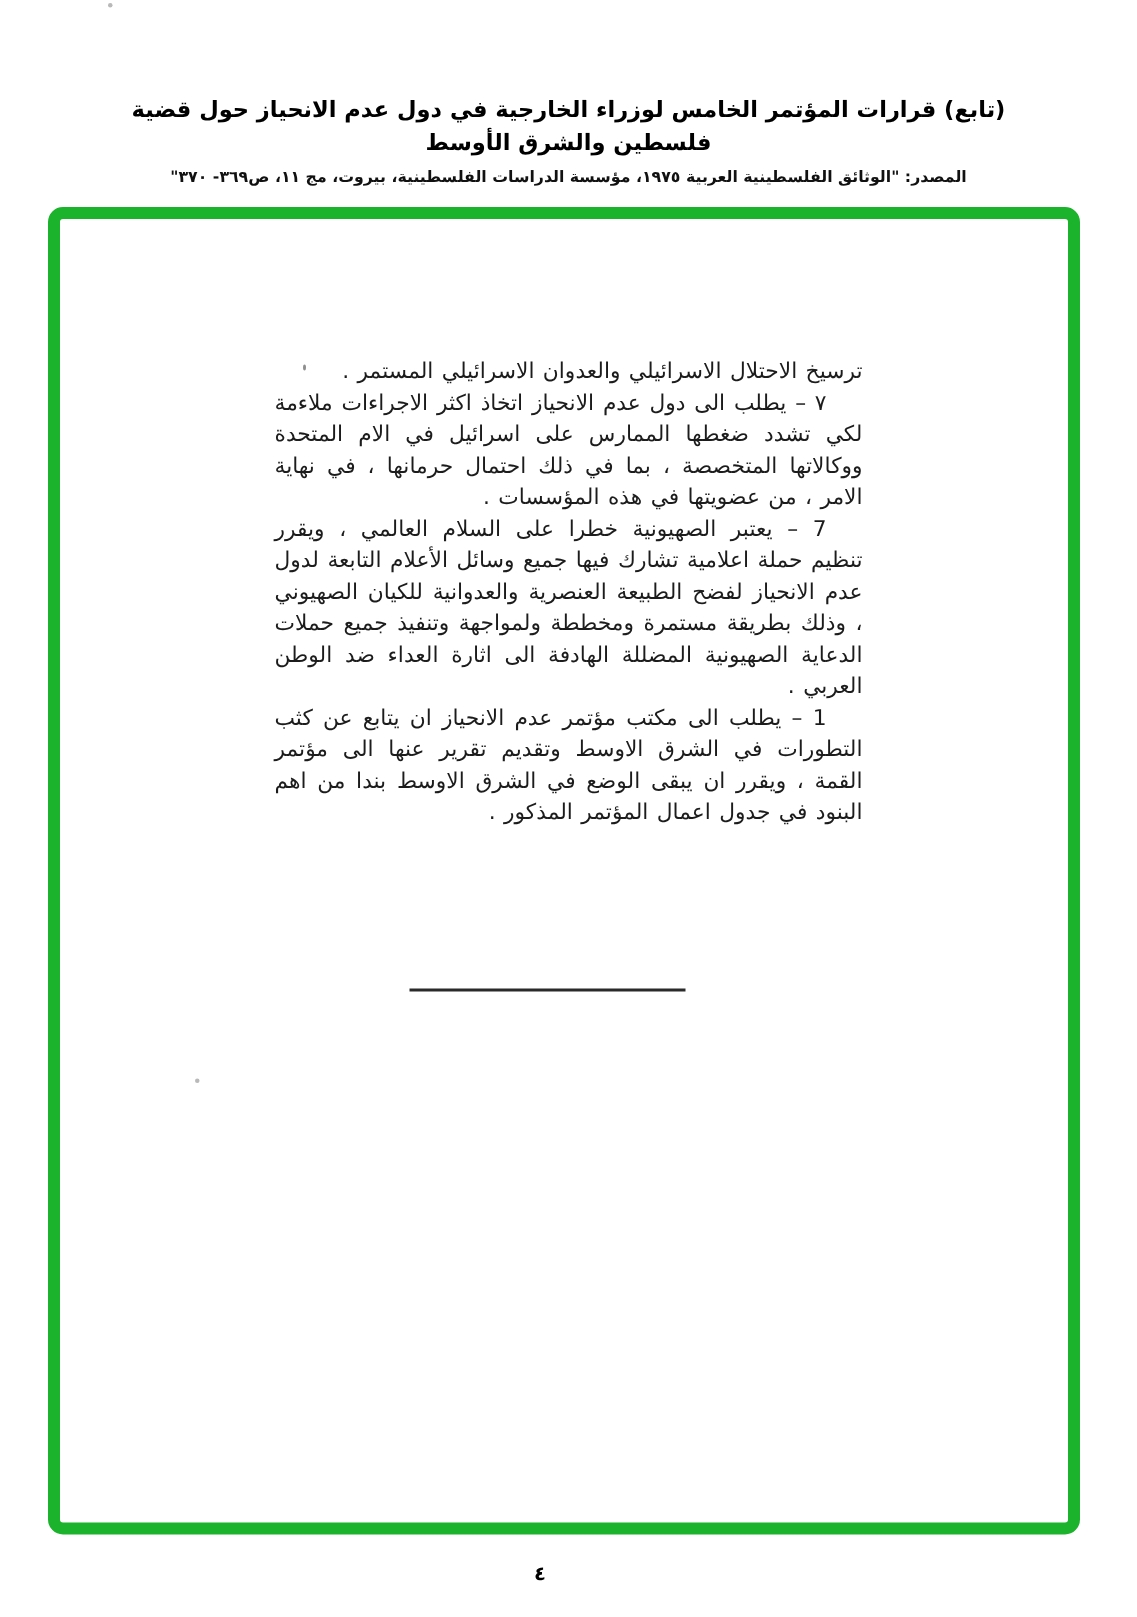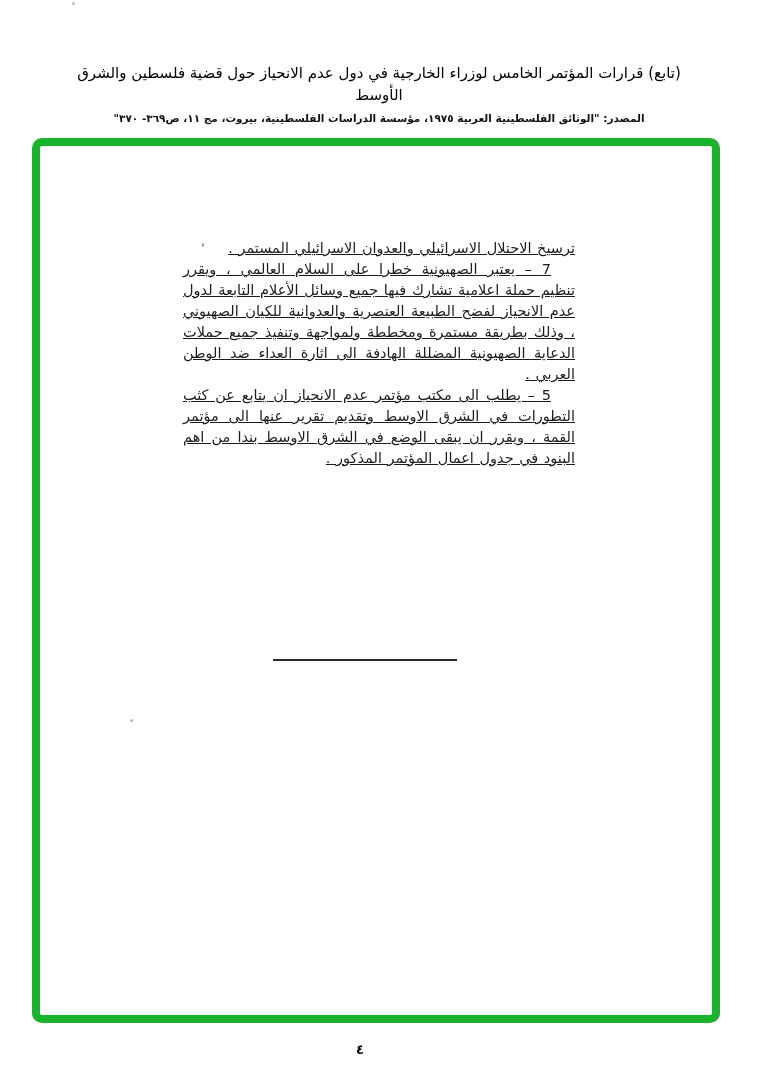--- a/index.html
+++ b/index.html
@@ -12,21 +12,21 @@
     overflow: hidden;
   }
   .page { position: absolute; inset: 0; background: #ffffff; direction: rtl; }
 
   
   .header {
     position: absolute; top: 62px; left: 0; right: 0;
     text-align: center; direction: rtl;
   }
   .header-title {
-    font-size: 15px; font-weight: normal; color: #000000;
+    font-size: 15px; font-weight: bold; color: #000000;
     line-height: 22px; padding: 0 60px;
     letter-spacing: 0.1px;
   }
   .header-source {
     margin-top: 5px;
     font-size: 10.5px; font-weight: bold; color: #111111;
     line-height: 14px;
   }
 
   
@@ -45,21 +45,21 @@
     top: 238px;
     right: 183px;
     width: 392px;
     direction: rtl;
     text-align: justify;
     font-size: 14.5px;
     line-height: 21px;
     color: #1c1c1c;
     word-spacing: 1px;
   }
-  .text-column p { margin: 0; text-decoration: underline; }
+  .text-column p { margin: 0; }
   .para-indent { text-indent: 24px; }
 
   
   .divider {
     position: absolute;
     top: 659px; left: 273px;
     width: 184px; height: 2px;
     background: #2a2a2a;
   }
 
@@ -88,22 +88,23 @@
     <div class="header-title">(تابع) قرارات المؤتمر الخامس لوزراء الخارجية في دول عدم الانحياز حول قضية فلسطين والشرق الأوسط</div>
     <div class="header-source">المصدر: "الوثائق الفلسطينية العربية ١٩٧٥، مؤسسة الدراسات الفلسطينية، بيروت، مج ١١، ص٣٦٩- ٣٧٠"</div>
   </div>
 
   <div class="frame"></div>
 
   <span class="artifact artifact-3"></span>
 
   <div class="text-column">
     <p>ترسيخ الاحتلال الاسرائيلي والعدوان الاسرائيلي المستمر .</p>
+    <p class="para-indent">٧ – يطلب الى دول عدم الانحياز اتخاذ اكثر الاجراءات ملاءمة لكي تشدد ضغطها الممارس على اسرائيل في الام المتحدة ووكالاتها المتخصصة ، بما في ذلك احتمال حرمانها ، في نهاية الامر ، من عضويتها في هذه المؤسسات .</p>
     <p class="para-indent">7 – يعتبر الصهيونية خطرا على السلام العالمي ، ويقرر تنظيم حملة اعلامية تشارك فيها جميع وسائل الأعلام التابعة لدول عدم الانحياز لفضح الطبيعة العنصرية والعدوانية للكيان الصهيوني ، وذلك بطريقة مستمرة ومخططة ولمواجهة وتنفيذ جميع حملات الدعاية الصهيونية المضللة الهادفة الى اثارة العداء ضد الوطن العربي .</p>
-    <p class="para-indent">5 – يطلب الى مكتب مؤتمر عدم الانحياز ان يتابع عن كثب التطورات في الشرق الاوسط وتقديم تقرير عنها الى مؤتمر القمة ، ويقرر ان يبقى الوضع في الشرق الاوسط بندا من اهم البنود في جدول اعمال المؤتمر المذكور .</p>
+    <p class="para-indent">1 – يطلب الى مكتب مؤتمر عدم الانحياز ان يتابع عن كثب التطورات في الشرق الاوسط وتقديم تقرير عنها الى مؤتمر القمة ، ويقرر ان يبقى الوضع في الشرق الاوسط بندا من اهم البنود في جدول اعمال المؤتمر المذكور .</p>
   </div>
 
   <div class="divider"></div>
 
   <span class="artifact artifact-2"></span>
 
   <div class="footer">٤</div>
 
 </div>
 

